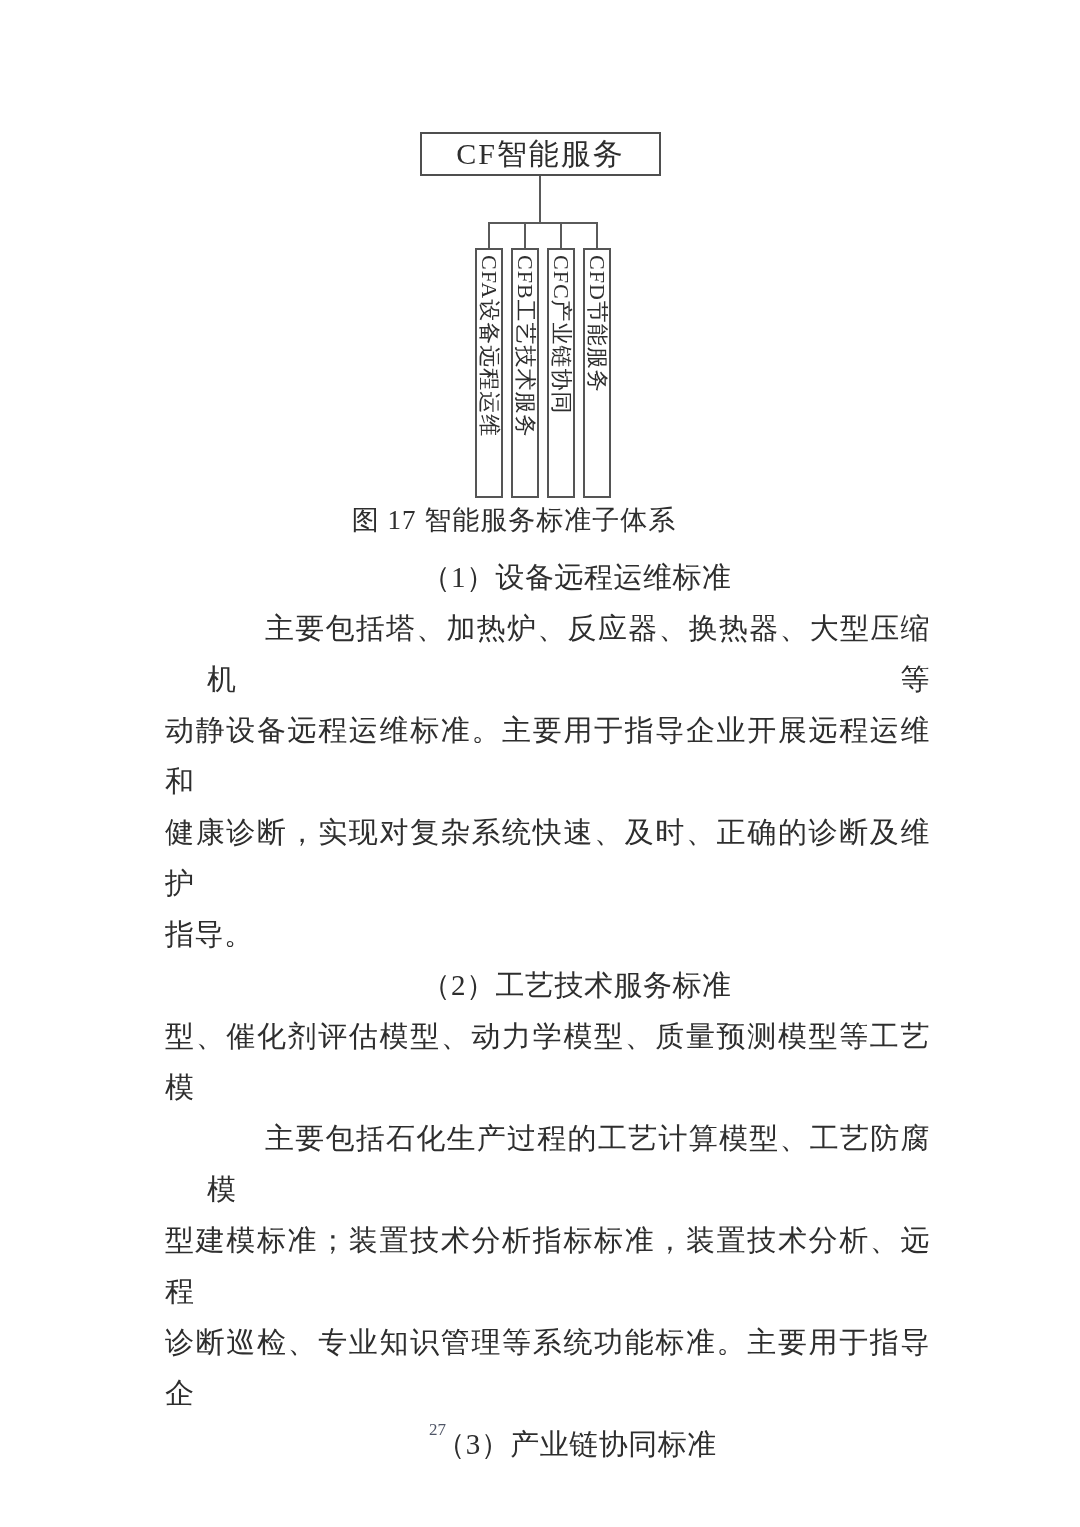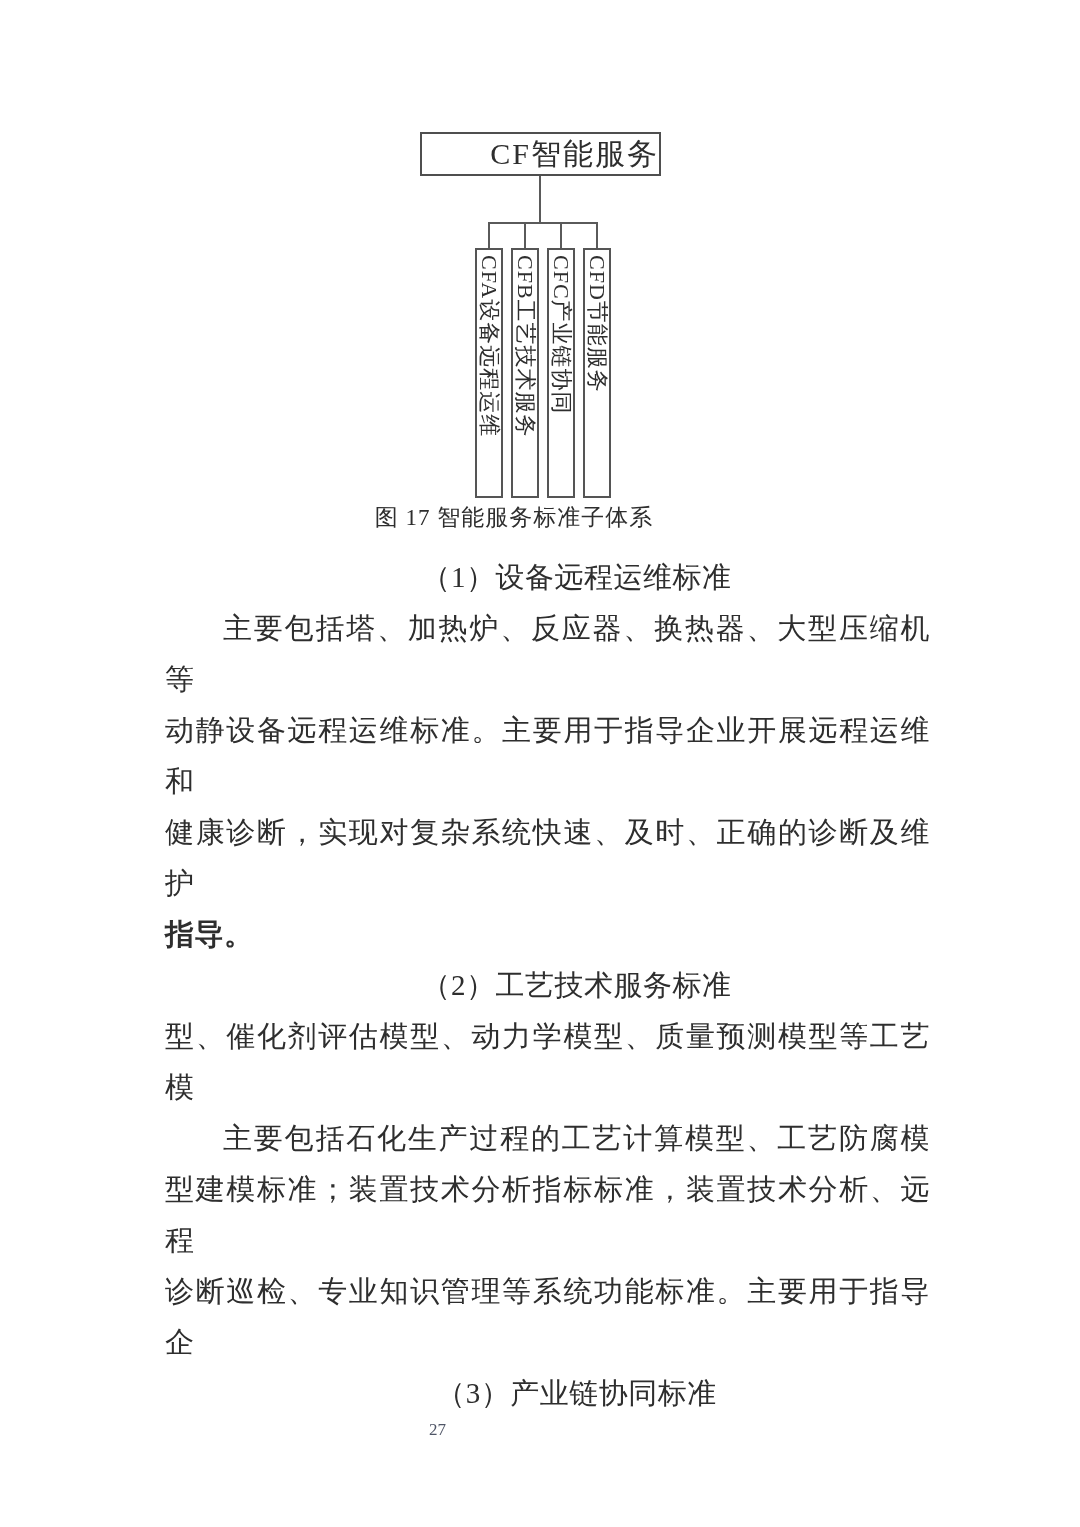--- a/index.html
+++ b/index.html
@@ -11,21 +11,21 @@
     overflow:hidden;
     font-family:"Liberation Serif","DejaVu Serif",serif;
     color:#2e2e2e;
   }
 
   
   .figure{position:absolute;left:0;top:0;width:1080px;height:560px;}
   .root-box{
     position:absolute;left:420px;top:132px;width:241px;height:44px;
     border:2px solid #4f4f4f;box-sizing:border-box;
-    display:flex;align-items:center;justify-content:flex-end;
+    display:flex;align-items:center;justify-content:center;
     font-size:30px;letter-spacing:2px;
   }
   .cline{position:absolute;background:#5a5a5a;}
   .root-drop{left:539px;top:176px;width:2px;height:46px;}
   .h-bus{left:488px;top:222px;width:110px;height:2px;}
   .stub{top:224px;width:2px;height:24px;}
   .stub1{left:488px;} .stub2{left:524px;} .stub3{left:560px;} .stub4{left:596px;}
   .child-box{
     position:absolute;top:248px;width:28px;height:250px;
     border:2px solid #555555;box-sizing:border-box;
@@ -34,32 +34,32 @@
   .cb1{left:475px;} .cb2{left:511px;} .cb3{left:547px;} .cb4{left:583px;}
   .child-box span{
     writing-mode:vertical-rl;
     text-orientation:sideways;
     font-size:22px;line-height:24px;
     padding-top:5px;letter-spacing:1px;
     white-space:nowrap;
   }
   .caption{
     position:absolute;left:0;top:502px;width:1028px;
-    text-align:center;font-size:23px;letter-spacing:1px;
+    text-align:center;font-size:27px;letter-spacing:1px;
   }
 
   
   .content{
     position:absolute;left:165px;top:552px;width:765px;
     font-size:29px;line-height:51px;letter-spacing:0.5px;
   }
   .heading{text-indent:2em;text-align:center;}
   .line{text-align:justify;text-align-last:justify;}
-  .line.first{text-indent:2em;}
-  .line.last{text-align:right;text-align-last:left;font-weight:bold;}
+  .line.first{text-indent:2em;margin-left:42px;}
+  .line.last{text-align:right;text-align-last:left;}
 
   
   .page-number{
     position:absolute;left:0;top:1420px;width:875px;
     text-align:center;font-size:17px;color:#4f5566;
   }
 </style>
 </head>
 <body>
 

